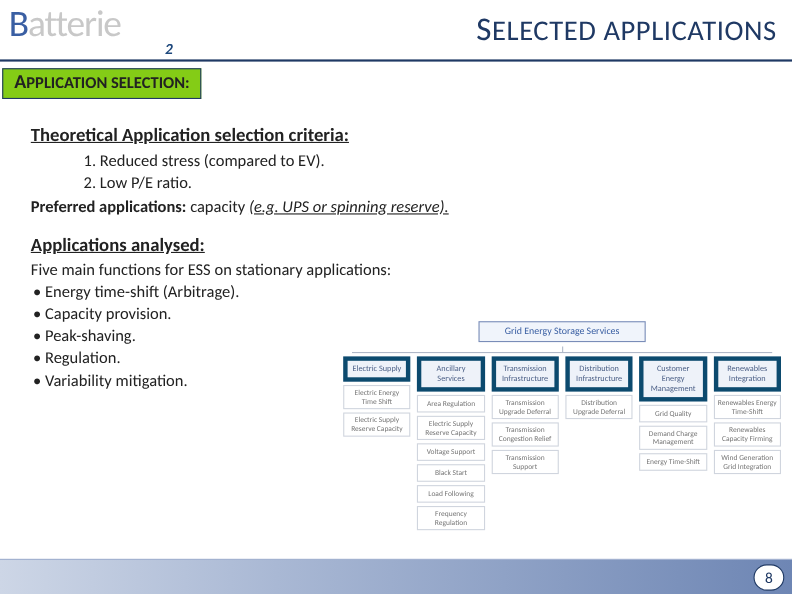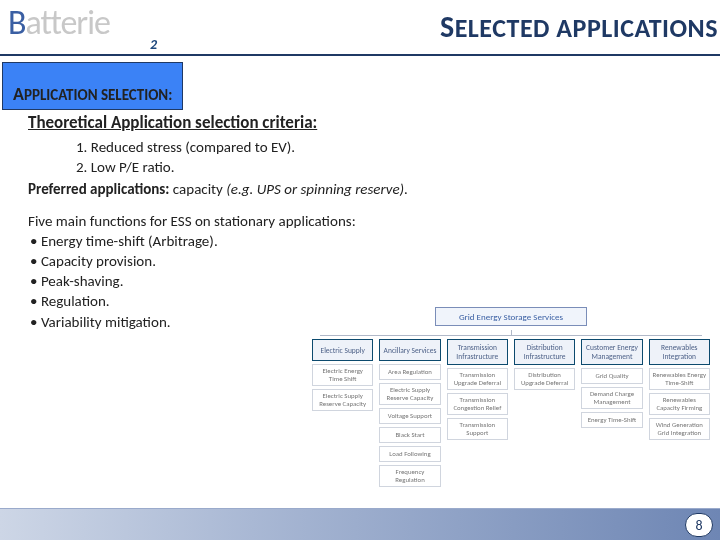--- a/index.html
+++ b/index.html
@@ -17,61 +17,61 @@
     font-size: 34px; font-weight: 400; letter-spacing: -1px;
     color: #c8c8c8;
   }
   .brand .b { color: #3a5fa3; }
   .brand-sub {
     position: absolute; left: 150px; top: 36px;
     font-size: 14px; font-weight: 700; color: #1f497d;
     font-style: italic;
   }
   .title {
-    position: absolute; right: 2px; top: 8px;
-    font-size: 26px; font-weight: 700;
+    position: absolute; right: 14px; top: 8px;
+    font-size: 26px; font-weight: 400;
     color: #1f3964; letter-spacing: .5px;
   }
   .title .lead { font-size: 30px; }
   .hline { position: absolute; left: 0; right: 0; top: 54px; height: 2px; background: #1f3964; }
 
   .tag {
     position: absolute; left: 2px; top: 62px;
-    border: 1.5px solid #1f3964; background: #3b82f6;
-    padding: 20px 10px 4px;
+    border: 1.5px solid #1f3964; background: #84cc16;
+    padding: 0 10px 4px;
   }
   .tag span { font-weight: 600; font-size: 15px; color: #222; }
   .tag .lead { font-size: 18px; }
 
   .body { position: absolute; left: 28px; right: 28px; top: 112px; }
   .h2 { font-size: 17px; font-weight: 600; text-decoration: underline; margin-bottom: 4px; }
   .crit { padding-left: 48px; font-size: 15px; line-height: 1.35; }
   .pref { font-size: 15px; margin-top: 2px; }
   .pref b { font-weight: 700; }
-  .pref i { font-style: italic; }
+  .pref i { font-style: italic; text-decoration: underline; }
 
   .sec2 { margin-top: 14px; }
   .intro { font-size: 15px; }
   .bullets { padding-left: 2px; margin-top: 1px; }
   .bullets li { list-style: none; font-size: 15px; line-height: 1.35; }
   .bullets li::before { content: "• "; }
 
   
-  .diagram { position: absolute; left: 312px; top: 307px; width: 398px; font-size: 7.2px; color: #4a4a4a; }
+  .diagram { position: absolute; left: 312px; top: 292px; width: 398px; font-size: 7.2px; color: #4a4a4a; }
   .root {
     margin: 0 auto 4px; width: 152px; text-align: center;
     border: 1px solid #7a8db8; background: #f0f4fb; color: #3a5fa3;
     padding: 3px 4px; font-size: 9px; font-weight: 500;
   }
   .vline { width: 1px; height: 5px; background: #b0b8c8; margin: 0 auto; }
   .hconn { height: 1px; background: #b0b8c8; margin: 0 8px; }
   .cols { display: flex; gap: 6px; margin-top: 3px; }
   .col { flex: 1; display: flex; flex-direction: column; gap: 3px; }
   .hd {
-    border: 1px solid #0c4a6e; background: #eef2f9; color: #4b5f86;
+    border: 4px solid #0c4a6e; background: #eef2f9; color: #4b5f86;
     text-align: center; padding: 3px 2px; font-size: 7.5px;
     min-height: 22px; display:flex; align-items:center; justify-content:center;
   }
   .leaf {
     border: 1px solid #d0d5de; background: #fff;
     text-align: center; padding: 2px 2px; font-size: 6.8px;
     min-height: 16px; display:flex; align-items:center; justify-content:center;
     color: #777;
   }
 
@@ -110,20 +110,21 @@
   <div class="h2">Theoretical Application selection criteria:</div>
   <div class="crit">
     <div>1.  Reduced stress (compared to EV).</div>
     <div>2.  Low P/E ratio.</div>
   </div>
   <div class="pref">
     <b>Preferred applications:</b><span> capacity </span><i>(e.g. UPS or spinning reserve).</i>
   </div>
 
   <div class="sec2">
+    <div class="h2">Applications analysed:</div>
     <div class="intro">Five main functions for ESS on stationary applications:</div>
     <ul class="bullets">
       <li>Energy time-shift (Arbitrage).</li>
       <li>Capacity provision.</li>
       <li>Peak-shaving.</li>
       <li>Regulation.</li>
       <li>Variability mitigation.</li>
     </ul>
   </div>
 </div>

